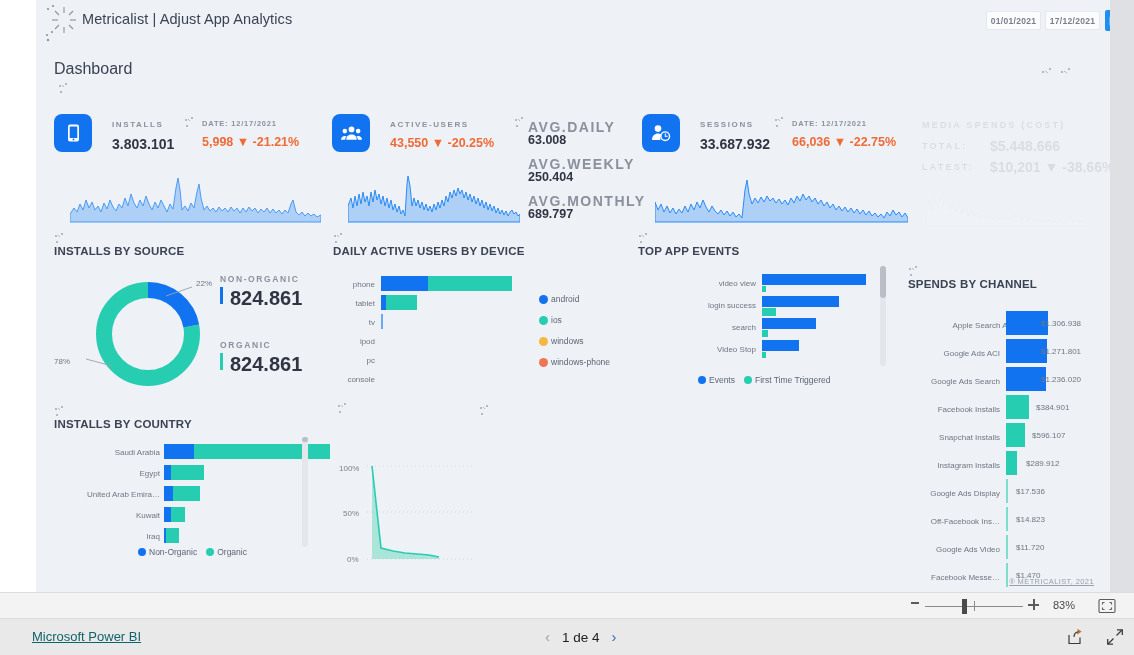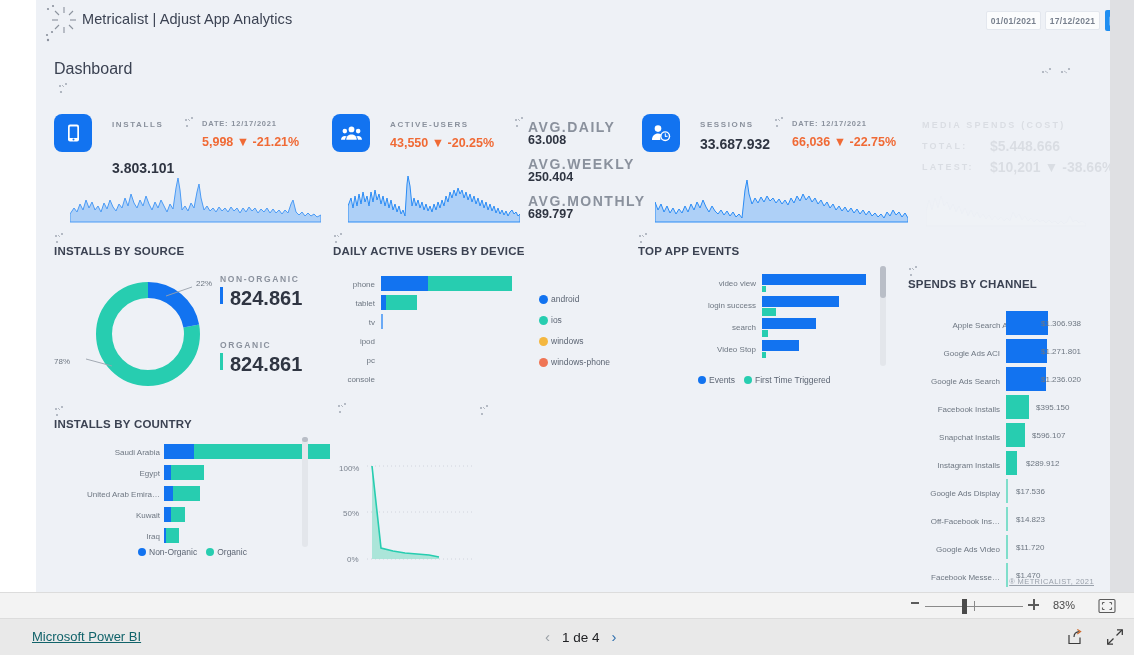--- a/index.html
+++ b/index.html
@@ -218,21 +218,21 @@
 
       <div class="kpi" style="left:0; width:270px;">
         <div class="kpi-icon">
           <svg width="17" height="20" viewBox="0 0 16 20" fill="none" stroke="#fff" stroke-width="1.5">
             <rect x="2.5" y="1.5" width="11" height="17" rx="2" fill="#fff" stroke="none"></rect>
             <rect x="4.2" y="3.5" width="7.6" height="11.5" rx=".6" fill="#1273f0" stroke="none"></rect>
             <circle cx="8" cy="16.6" r="1" fill="#1273f0" stroke="none"></circle>
           </svg>
         </div>
         <div class="kpi-label" style="left:58px; top:12px;">INSTALLS</div>
-        <div class="kpi-val" style="left:58px; top:28px;margin-top:24px;">3.803.101</div>
+        <div class="kpi-val" style="left:58px; top:28px;">3.803.101</div>
         <div class="kpi-sub-label" style="left:148px; top:11px; font-size:7.5px; letter-spacing:.8px;">DATE: 12/17/2021</div>
         <div class="kpi-delta" style="left:148px; top:27px;">5,998 ▼ -21.21%</div>
         <div class="deco" style="left:128px; top:7px;">
           <svg width="18" height="16" viewBox="0 0 18 16">
               <g fill="#8e96a3" opacity=".8">
                 <circle cx="4" cy="5" r="1"></circle>
                 <circle cx="10" cy="3" r="1"></circle>
                 <circle cx="5" cy="11" r="1"></circle>
               </g>
               <line x1="6" y1="4" x2="8" y2="6" stroke="#8e96a3" stroke-width=".9" opacity=".7"></line>
@@ -465,21 +465,21 @@
       <div class="cat-label" style="left:0; top:72px; width:92px;">Google Ads ACI</div>
       <div class="bar" style="left:98px; top:62px; width:41px; height:24px; background:#1273f0;"></div>
       <div class="val-label" style="left:133px; top:70px;">$1.271.801</div>
 
       <div class="cat-label" style="left:0; top:100px; width:92px;">Google Ads Search</div>
       <div class="bar" style="left:98px; top:90px; width:40px; height:24px; background:#1273f0;"></div>
       <div class="val-label" style="left:133px; top:98px;">$1.236.020</div>
 
       <div class="cat-label" style="left:0; top:128px; width:92px;">Facebook Installs</div>
       <div class="bar" style="left:98px; top:118px; width:23px; height:24px; background:#27cdb0;"></div>
-      <div class="val-label" style="left:128px; top:126px;">$395.150</div>
+      <div class="val-label" style="left:128px; top:126px;">$384.901</div>
 
       <div class="cat-label" style="left:0; top:156px; width:92px;">Snapchat Installs</div>
       <div class="bar" style="left:98px; top:146px; width:19px; height:24px; background:#27cdb0;"></div>
       <div class="val-label" style="left:124px; top:154px;">$596.107</div>
 
       <div class="cat-label" style="left:0; top:184px; width:92px;">Instagram Installs</div>
       <div class="bar" style="left:98px; top:174px; width:11px; height:24px; background:#27cdb0;"></div>
       <div class="val-label" style="left:118px; top:182px;">$289.912</div>
 
       <div class="cat-label" style="left:0; top:212px; width:92px;">Google Ads Display</div>

